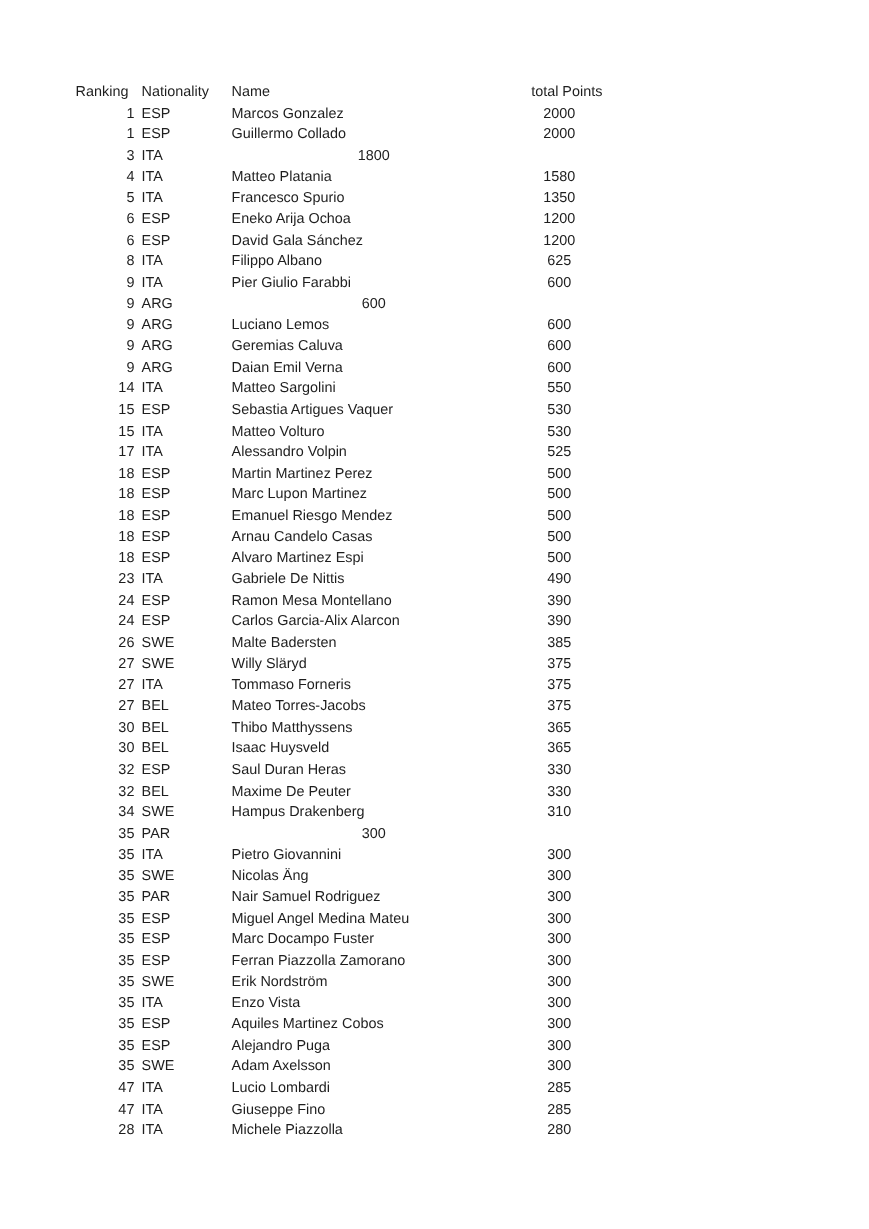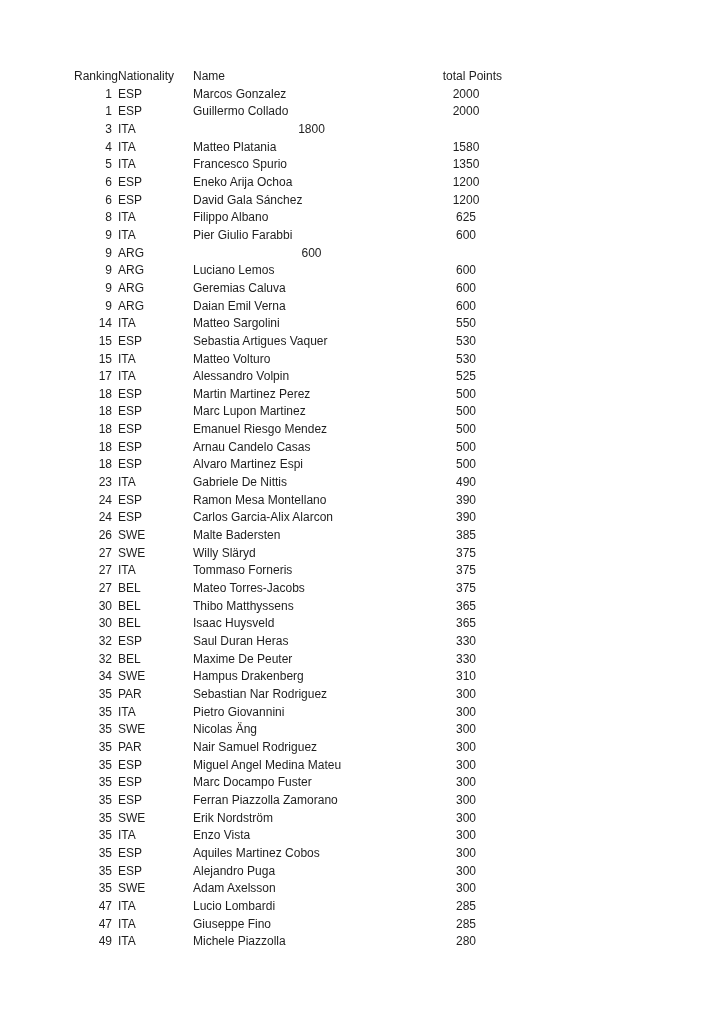--- a/index.html
+++ b/index.html
@@ -30,21 +30,21 @@
     height: 17.66px;
     align-items: center;
     line-height: 17.66px;
     white-space: nowrap;
   }
   .cell { overflow: visible; }
   .cell-ranking  { text-align: right; padding-right: 6px; }
   .cell-nationality { text-align: left; }
   .cell-name     { text-align: left; }
   .cell-points   { text-align: center; }
-  .header-row .cell-ranking { text-align: left; margin-left: 11px; }
+  .header-row .cell-ranking { text-align: left; }
   .header-row .cell-points  { text-align: right; }
 </style>
 </head>
 <body>
 
 <div class="page">
   <div class="ranking-table">
     <div class="row header-row">
       <span class="cell cell-ranking">Ranking</span>
       <span class="cell cell-nationality">Nationality</span>
@@ -250,21 +250,20 @@
         </div>
         <div class="row">
           <span class="cell cell-ranking">34</span>
           <span class="cell cell-nationality">SWE</span>
           <span class="cell cell-name">Hampus Drakenberg</span>
           <span class="cell cell-points">310</span>
         </div>
         <div class="row">
           <span class="cell cell-ranking">35</span>
           <span class="cell cell-nationality">PAR</span>
-          <span class="cell cell-name">Sebastian Nar Rodriguez</span>
           <span class="cell cell-points">300</span>
         </div>
         <div class="row">
           <span class="cell cell-ranking">35</span>
           <span class="cell cell-nationality">ITA</span>
           <span class="cell cell-name">Pietro Giovannini</span>
           <span class="cell cell-points">300</span>
         </div>
         <div class="row">
           <span class="cell cell-ranking">35</span>
@@ -332,20 +331,20 @@
           <span class="cell cell-name">Lucio Lombardi</span>
           <span class="cell cell-points">285</span>
         </div>
         <div class="row">
           <span class="cell cell-ranking">47</span>
           <span class="cell cell-nationality">ITA</span>
           <span class="cell cell-name">Giuseppe Fino</span>
           <span class="cell cell-points">285</span>
         </div>
         <div class="row">
-          <span class="cell cell-ranking">49</span>
+          <span class="cell cell-ranking">28</span>
           <span class="cell cell-nationality">ITA</span>
           <span class="cell cell-name">Michele Piazzolla</span>
           <span class="cell cell-points">280</span>
         </div>
       </div>
   </div>
 </div>
 
 </body></html>

